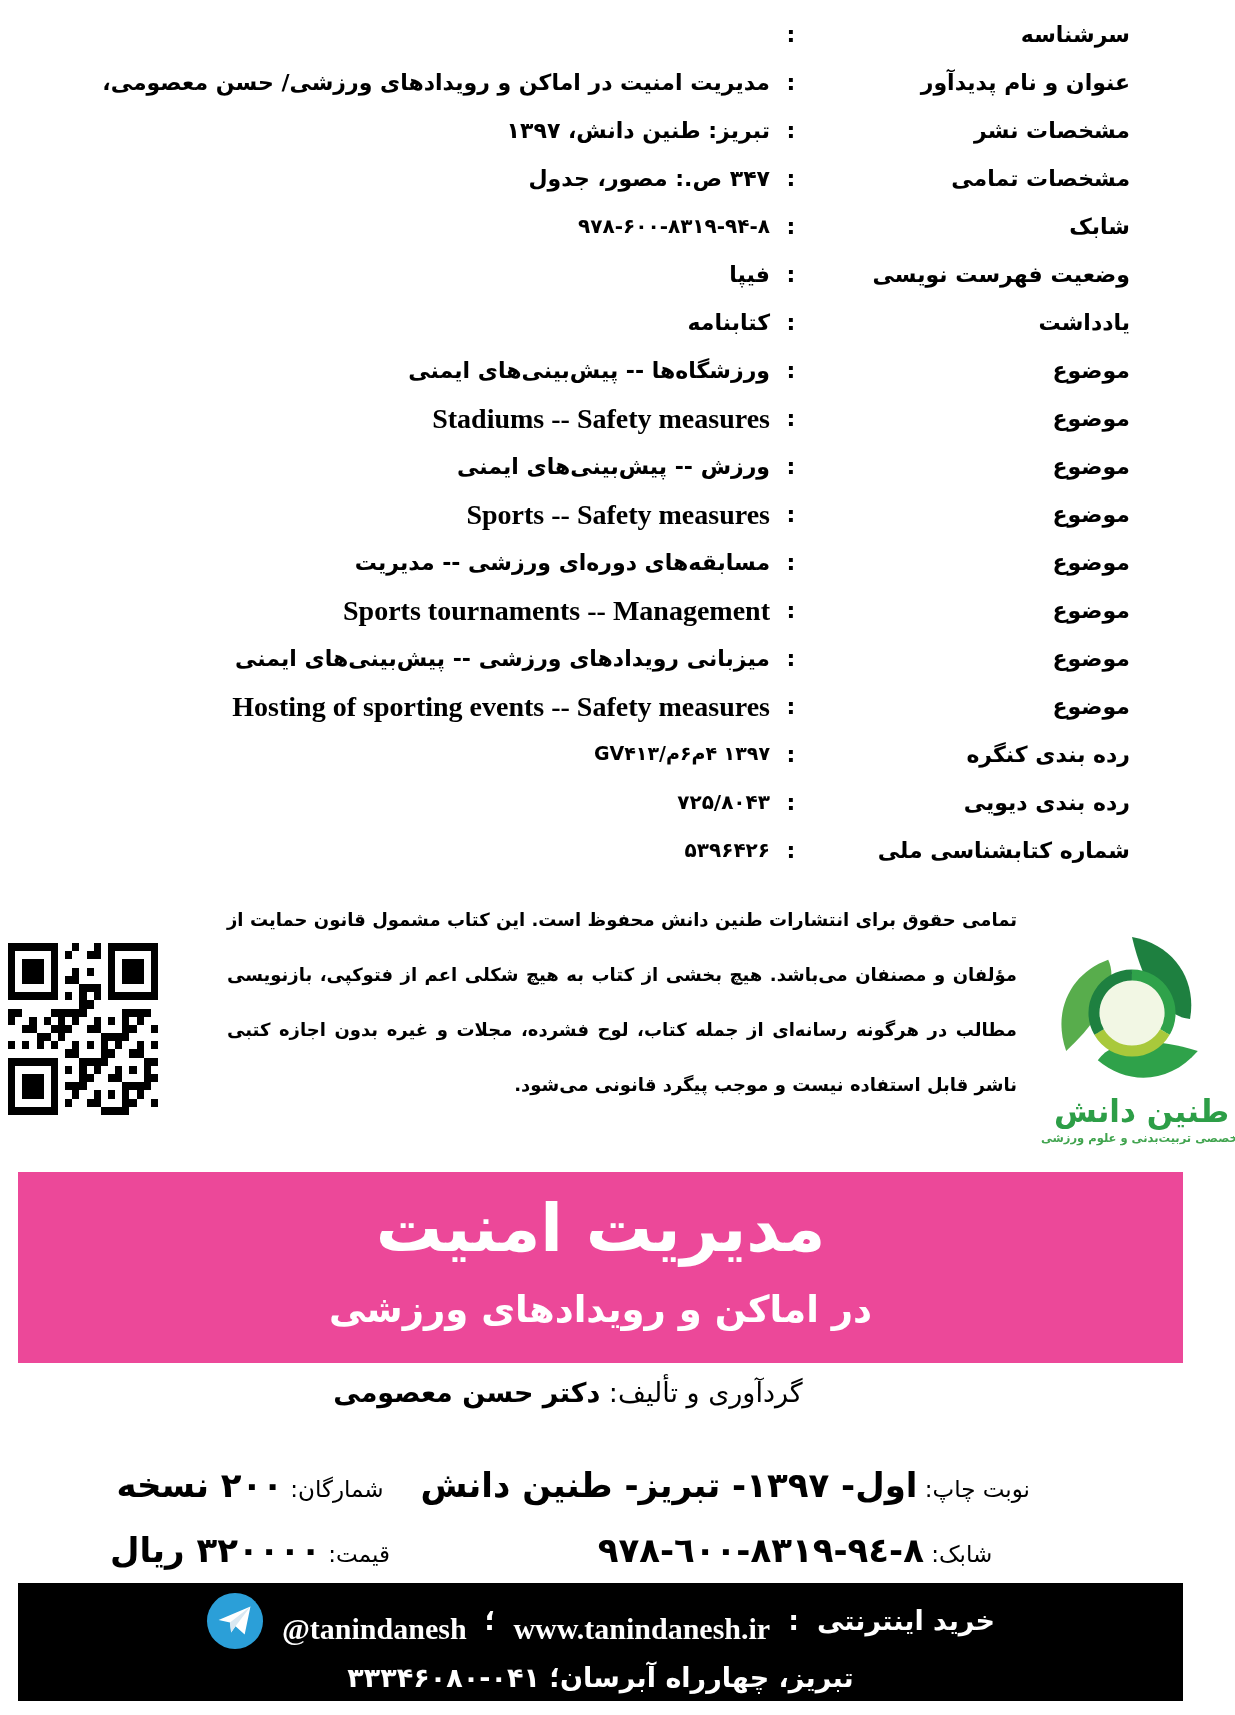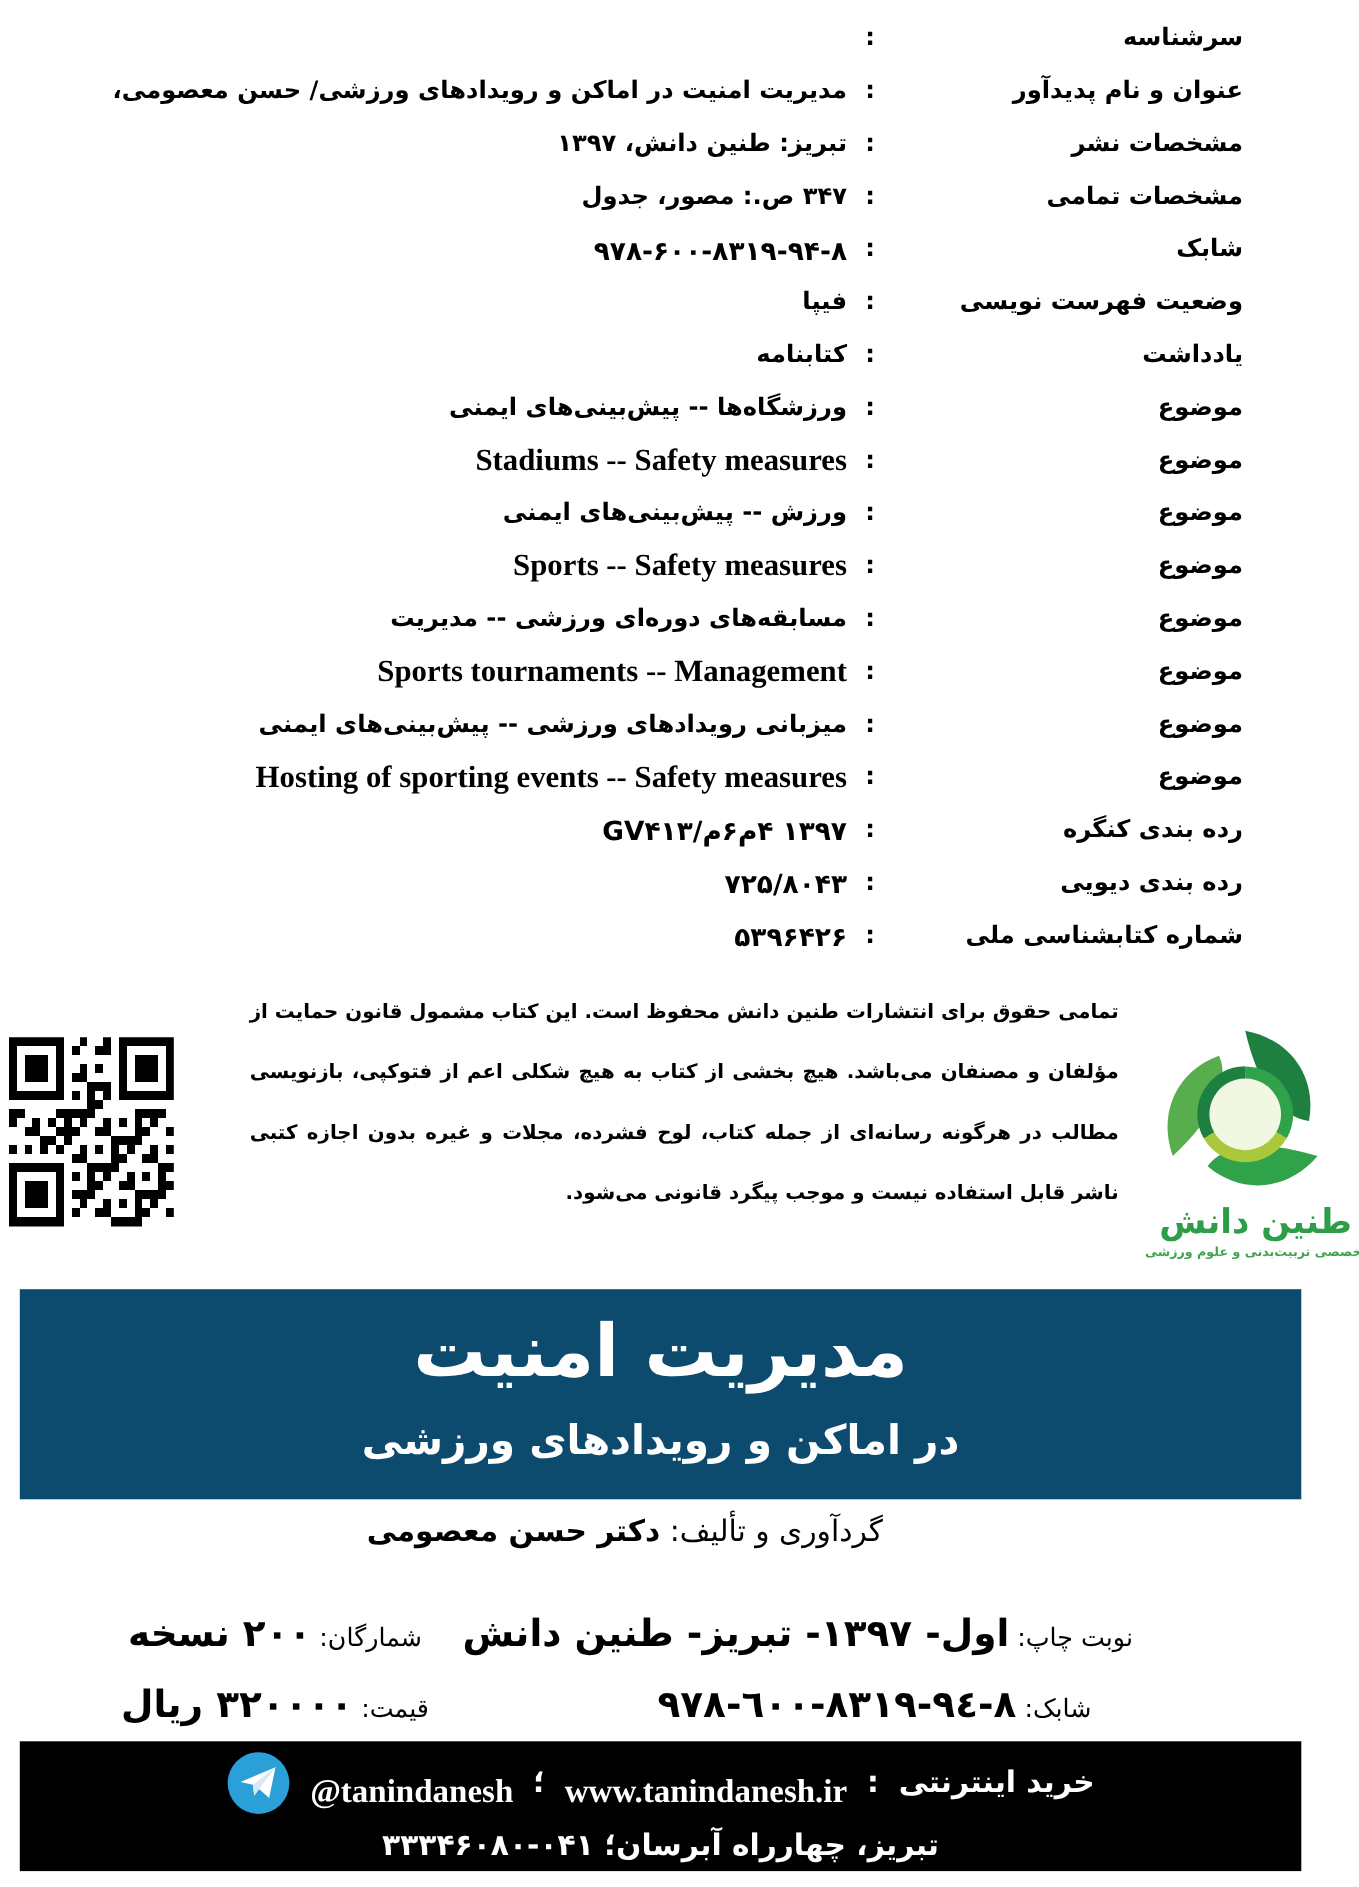--- a/index.html
+++ b/index.html
@@ -19,22 +19,22 @@
     text-align:right;white-space:nowrap;
   }
   .ccolon{width:42px;flex:0 0 42px;text-align:center;font-weight:bold;font-size:22px;}
   .cval{
     flex:1;font-weight:bold;font-size:22px;text-align:right;white-space:nowrap;
   }
   .cval[data-lang="en"]{
     font-family:"Liberation Serif","DejaVu Serif",serif;
     font-size:28px;line-height:26px;
   }
-  .cval[data-lang="num"]{direction:ltr;unicode-bidi:isolate;font-size:24px;}
-  .cval[data-lang="lc"]{direction:ltr;unicode-bidi:bidi-override;font-size:24px;}
+  .cval[data-lang="num"]{direction:ltr;unicode-bidi:isolate;font-size:20px;}
+  .cval[data-lang="lc"]{direction:ltr;unicode-bidi:bidi-override;font-size:19px;}
   
   .qr-wrap{position:absolute;left:8px;top:943px;width:150px;height:172px;}
   .qr-wrap svg{width:100%;height:100%;}
   .copyright{
     position:absolute;top:892px;right:218px;width:790px;direction:rtl;
     font-weight:bold;font-size:18px;line-height:55px;
   }
   .cp-line{text-align:right;}
   .cp-line.just{text-align:justify;text-align-last:justify;}
   .logo{position:absolute;right:-14px;top:935px;width:215px;text-align:center;}
@@ -43,21 +43,21 @@
     direction:rtl;font-weight:bold;font-size:31px;color:#2d9e47;margin-top:-6px;
     white-space:nowrap;
   }
   .logo-tagline{
     direction:rtl;font-size:11.5px;color:#41a44f;font-weight:bold;margin-top:2px;
     white-space:nowrap;
   }
   
   .banner{
     position:absolute;left:18px;top:1172px;width:1165px;height:191px;
-    background:#0c4a6e;color:#fff;direction:rtl;
+    background:#ec4899;color:#fff;direction:rtl;
     display:flex;flex-direction:column;align-items:center;justify-content:center;
   }
   .banner-title{font-size:66px;font-weight:bold;line-height:1;margin-top:-8px;}
   .banner-sub{font-size:37px;font-weight:bold;margin-top:26px;}
   
   .author{
     position:absolute;left:18px;top:1377px;width:1100px;direction:rtl;
     text-align:center;font-size:27px;
   }
   .author b{font-weight:bold;}

